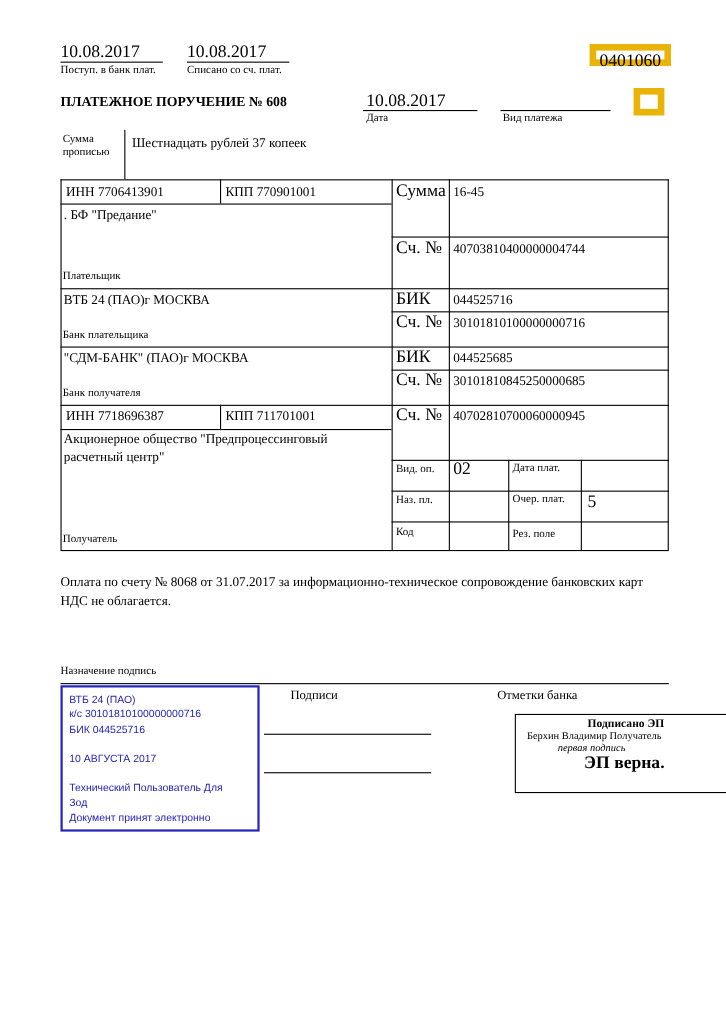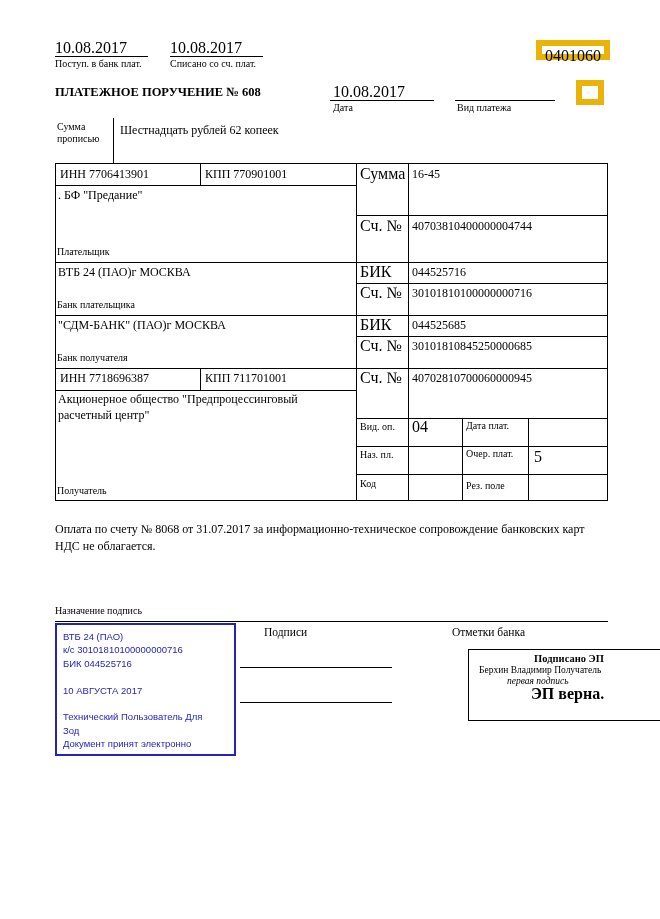--- a/index.html
+++ b/index.html
@@ -45,21 +45,21 @@
 <div class="abs title" style="left:55px; top:85px;">ПЛАТЕЖНОЕ ПОРУЧЕНИЕ № 608</div>
 <div class="abs t11" style="left:333px; top:85px;">10.08.2017</div>
 <div class="hl" style="left:330px; top:100px; width:104px;"></div>
 <div class="abs t8" style="left:333px; top:103px;">Дата</div>
 <div class="hl" style="left:455px; top:100px; width:100px;"></div>
 <div class="abs t8" style="left:457px; top:103px;">Вид платежа</div>
 <div class="box" style="left:576px; top:80px; width:28px; height:25px;"></div>
 
 <div class="abs t10" style="left:57px; top:121px; width:52px;">Сумма прописью</div>
 <div class="vl" style="left:113px; top:118px; height:45px;"></div>
-<div class="abs t12" style="left:120px; top:123px;">Шестнадцать рублей 62 копеек</div>
+<div class="abs t12" style="left:120px; top:123px;">Шестнадцать рублей 37 копеек</div>
 
 <div class="hl" style="left:55px;  top:163px; width:553px;"></div>
 <div class="hl" style="left:55px;  top:185px; width:301px;"></div>
 <div class="hl" style="left:356px; top:215px; width:252px;"></div>
 <div class="hl" style="left:55px;  top:262px; width:553px;"></div>
 <div class="hl" style="left:356px; top:283px; width:252px;"></div>
 <div class="hl" style="left:55px;  top:315px; width:553px;"></div>
 <div class="hl" style="left:356px; top:336px; width:252px;"></div>
 <div class="hl" style="left:55px;  top:368px; width:553px;"></div>
 <div class="hl" style="left:55px;  top:390px; width:301px;"></div>
@@ -100,21 +100,21 @@
 <div class="abs t12" style="left:412px; top:339px;">30101810845250000685</div>
 <div class="abs t10" style="left:57px;  top:352px;">Банк получателя</div>
 
 <div class="abs t12" style="left:60px;  top:371px;">ИНН 7718696387</div>
 <div class="abs t12" style="left:205px; top:371px;">КПП 711701001</div>
 <div class="abs t11" style="left:360px; top:371px;">Сч. №</div>
 <div class="abs t12" style="left:412px; top:371px;">40702810700060000945</div>
 <div class="abs t12" style="left:58px; top:391px; width:292px; line-height:16px;">Акционерное общество "Предпроцессинговый расчетный центр"</div>
 
 <div class="abs t10" style="left:360px; top:421px;">Вид. оп.</div>
-<div class="abs t11" style="left:412px; top:420px;">04</div>
+<div class="abs t11" style="left:412px; top:420px;">02</div>
 <div class="abs t10" style="left:466px; top:420px; width:48px;">Дата плат.</div>
 
 <div class="abs t10" style="left:360px; top:449px;">Наз. пл.</div>
 <div class="abs t10" style="left:466px; top:448px; width:48px;">Очер. плат.</div>
 <div class="abs t11" style="left:534px; top:450px;">5</div>
 
 <div class="abs t10" style="left:360px; top:478px;">Код</div>
 <div class="abs t10" style="left:466px; top:480px;">Рез. поле</div>
 <div class="abs t10" style="left:57px; top:485px;">Получатель</div>
 

